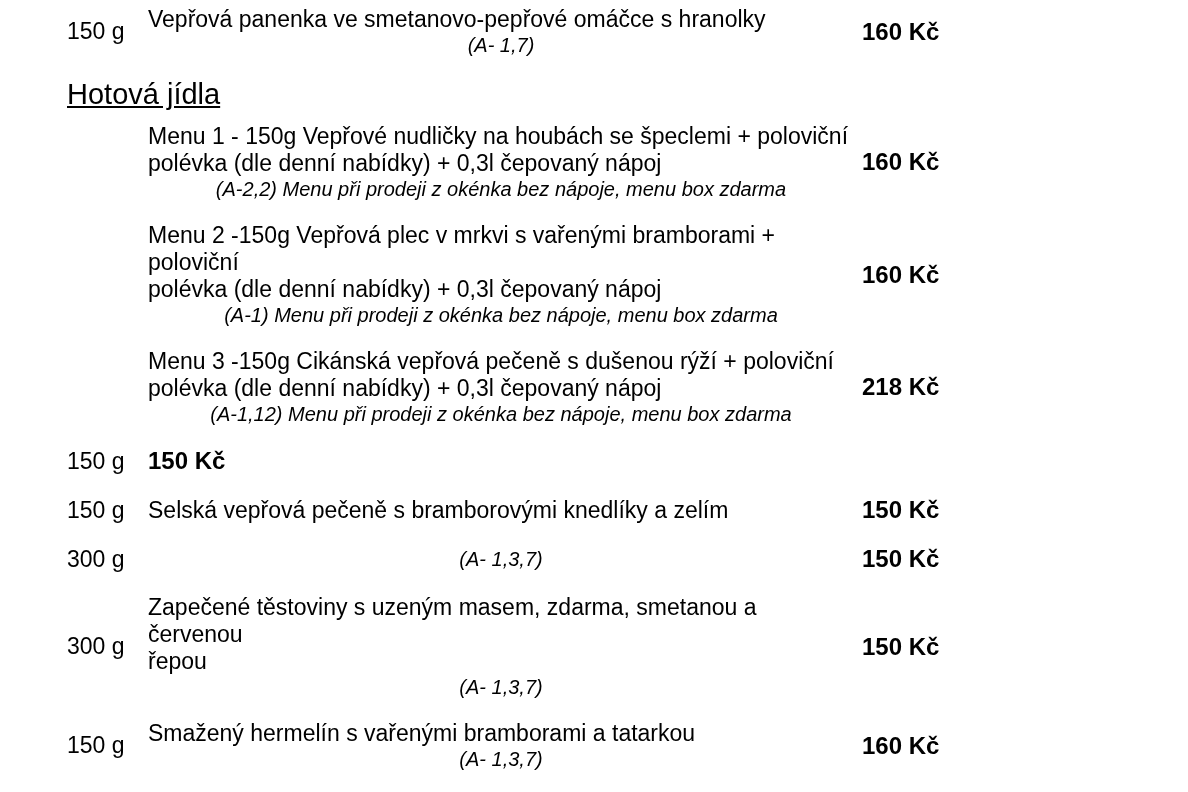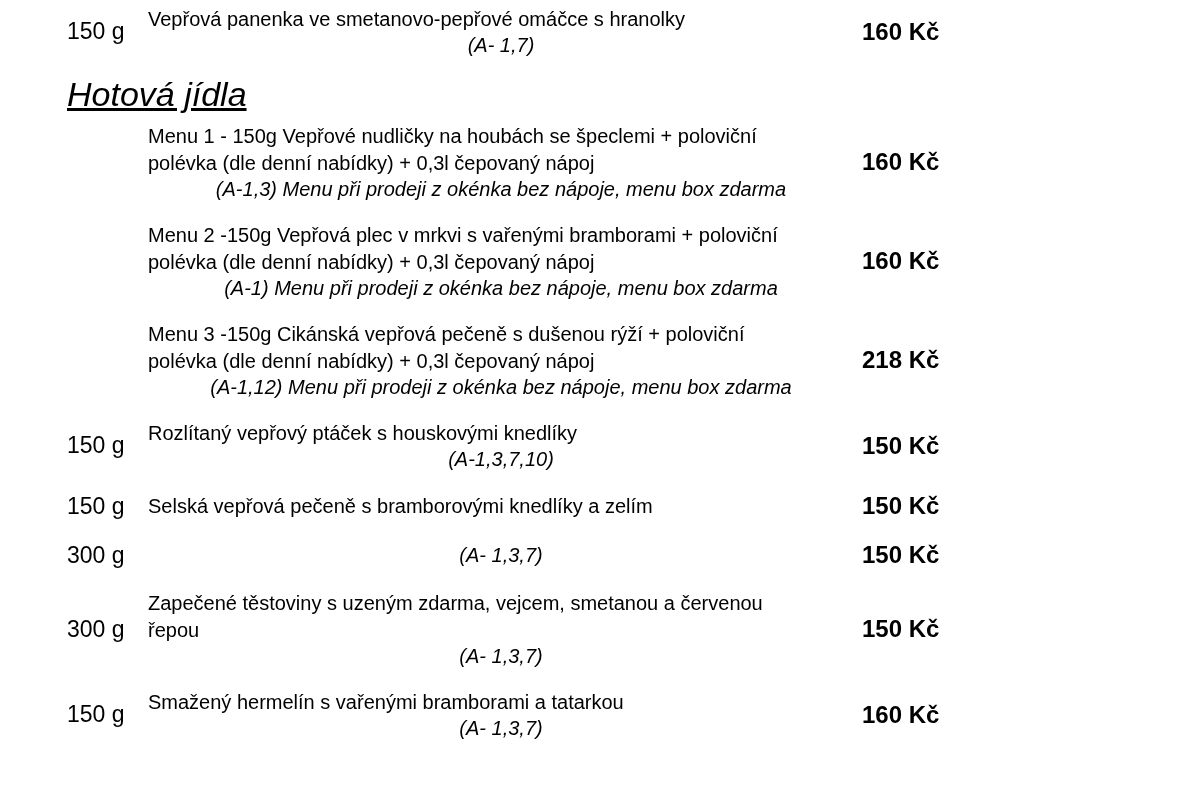--- a/index.html
+++ b/index.html
@@ -29,45 +29,44 @@
     font-size: 23px;
     line-height: 27px;
     white-space: nowrap;
   }
   .col-main {
     flex: 1;
     min-width: 0;
     padding-right: 8px;
   }
   .title {
-    font-size: 20px;
+    font-size: 23px;
     line-height: 27px;
     white-space: pre-line;
   }
   .note {
     font-size: 20px;
     line-height: 24px;
     font-style: italic;
     white-space: pre-line;
     text-align: center;
   }
   .col-price {
     flex: none;
     width: 112px;
     text-align: left;
     font-size: 24px;
     font-weight: bold;
     white-space: nowrap;
   }
   .section-heading {
     margin: 15px 0 13px 0;
-    font-size: 34px;
+    font-size: 29px;
     line-height: 32px;
     font-weight: normal;
-    font-style: italic;
     text-decoration: underline;
   }
 </style>
 </head>
 <body>
 
 <div class="page">
 
   <div class="row">
     <div class="col-weight">150 g</div>
@@ -78,21 +77,21 @@
     <div class="col-price">160 Kč</div>
   </div>
 
   <h2 class="section-heading">Hotová jídla</h2>
 
   <div class="row">
     <div class="col-weight"></div>
     <div class="col-main">
       <div class="title">Menu 1 - 150g Vepřové nudličky na houbách se špeclemi + poloviční
 polévka (dle denní nabídky) + 0,3l čepovaný nápoj</div>
-      <div class="note">(A-1,3) Menu při prodeji z okénka bez nápoje, menu box zdarma</div>
+      <div class="note">(A-2,2) Menu při prodeji z okénka bez nápoje, menu box zdarma</div>
     </div>
     <div class="col-price">160 Kč</div>
   </div>
 
   <div class="row">
     <div class="col-weight"></div>
     <div class="col-main">
       <div class="title">Menu 2 -150g Vepřová plec v mrkvi s vařenými bramborami + poloviční
 polévka (dle denní nabídky) + 0,3l čepovaný nápoj</div>
       <div class="note">(A-1) Menu při prodeji z okénka bez nápoje, menu box zdarma</div>
@@ -105,24 +104,20 @@
     <div class="col-main">
       <div class="title">Menu 3 -150g Cikánská vepřová pečeně s dušenou rýží + poloviční
 polévka (dle denní nabídky) + 0,3l čepovaný nápoj</div>
       <div class="note">(A-1,12) Menu při prodeji z okénka bez nápoje, menu box zdarma</div>
     </div>
     <div class="col-price">218 Kč</div>
   </div>
 
   <div class="row">
     <div class="col-weight">150 g</div>
-    <div class="col-main">
-      <div class="title">Rozlítaný vepřový ptáček s houskovými knedlíky</div>
-      <div class="note">(A-1,3,7,10)</div>
-    </div>
     <div class="col-price">150 Kč</div>
   </div>
 
   <div class="row">
     <div class="col-weight">150 g</div>
     <div class="col-main">
       <div class="title">Selská vepřová pečeně s bramborovými knedlíky a zelím</div>
     </div>
     <div class="col-price">150 Kč</div>
   </div>
@@ -131,21 +126,21 @@
     <div class="col-weight">300 g</div>
     <div class="col-main">
       <div class="note">(A- 1,3,7)</div>
     </div>
     <div class="col-price">150 Kč</div>
   </div>
 
   <div class="row">
     <div class="col-weight">300 g</div>
     <div class="col-main">
-      <div class="title">Zapečené těstoviny s uzeným zdarma, vejcem, smetanou a červenou
+      <div class="title">Zapečené těstoviny s uzeným masem, zdarma, smetanou a červenou
 řepou</div>
       <div class="note">(A- 1,3,7)</div>
     </div>
     <div class="col-price">150 Kč</div>
   </div>
 
   <div class="row">
     <div class="col-weight">150 g</div>
     <div class="col-main">
       <div class="title">Smažený hermelín s vařenými bramborami a tatarkou</div>

